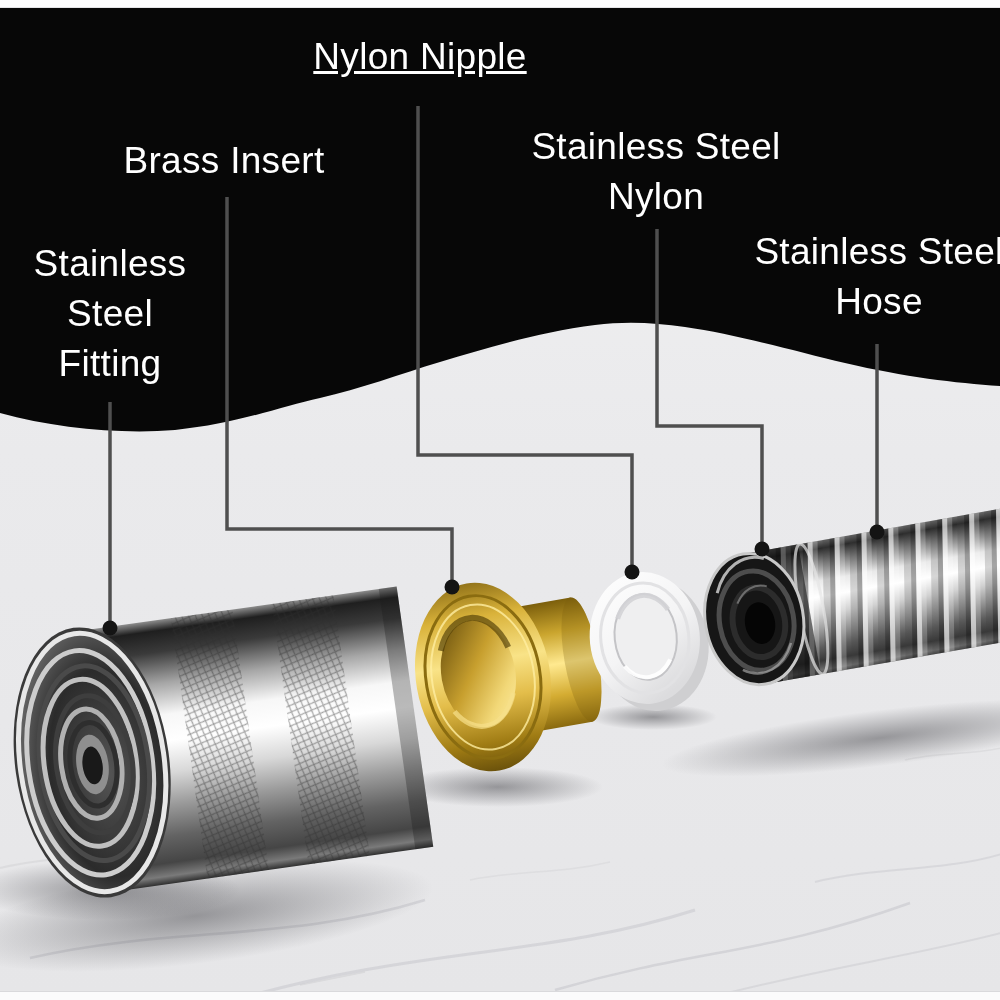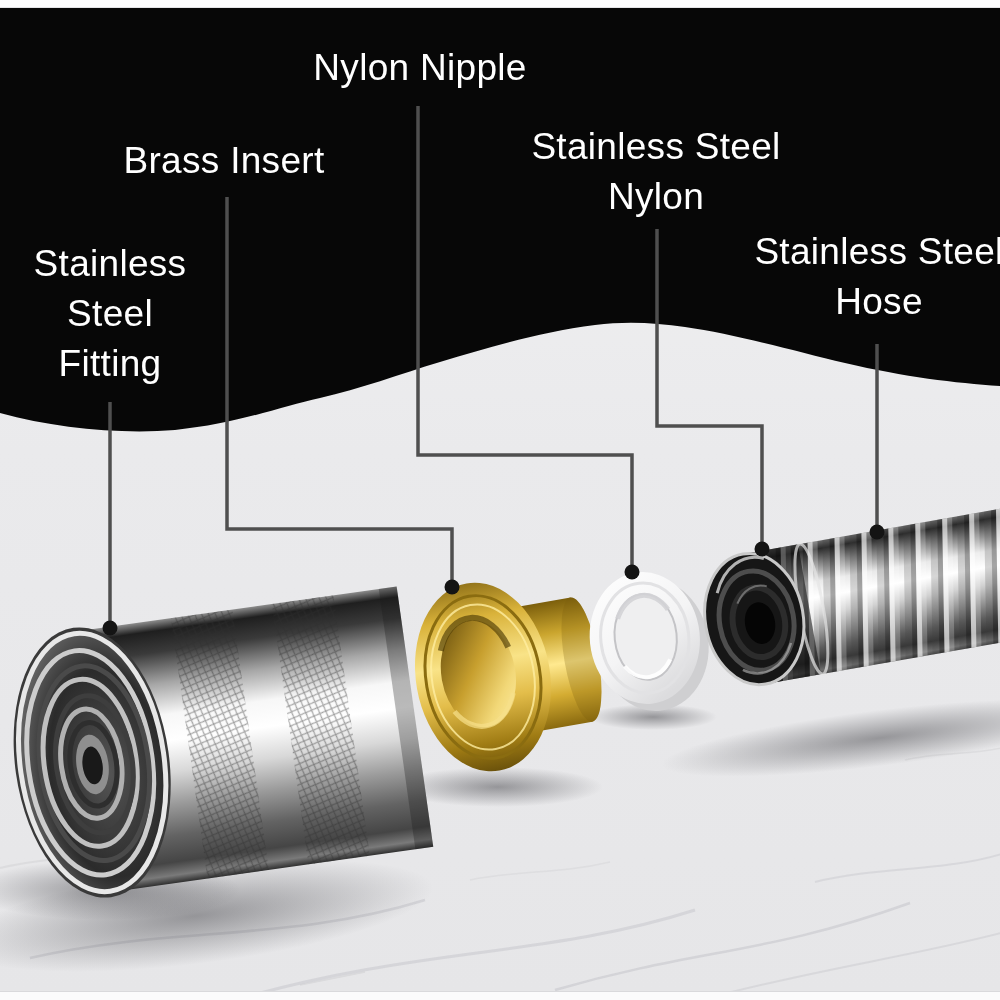--- a/index.html
+++ b/index.html
@@ -206,21 +206,21 @@
   <div class="label" style="left:110px; top:239px;">
     <div>Stainless</div>
     <div>Steel</div>
     <div>Fitting</div>
   </div>
 
   <div class="label" style="left:224px; top:136px;">
     <div>Brass Insert</div>
   </div>
 
-  <div class="label" style="left:420px; top:43px;">
+  <div class="label" style="left:420px; top:32px;text-decoration:underline;">
     <div>Nylon Nipple</div>
   </div>
 
   <div class="label" style="left:656px; top:122px;">
     <div>Stainless Steel</div>
     <div>Nylon</div>
   </div>
 
   <div class="label" style="left:879px; top:227px;">
     <div>Stainless Steel</div>

